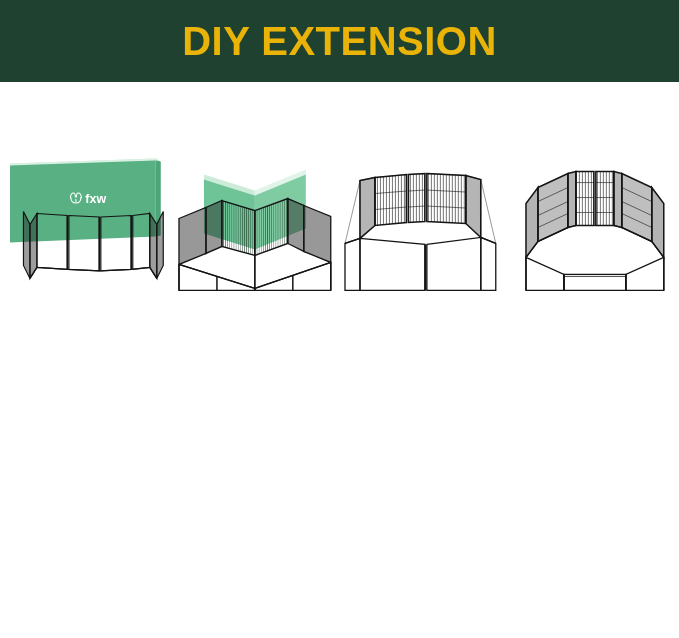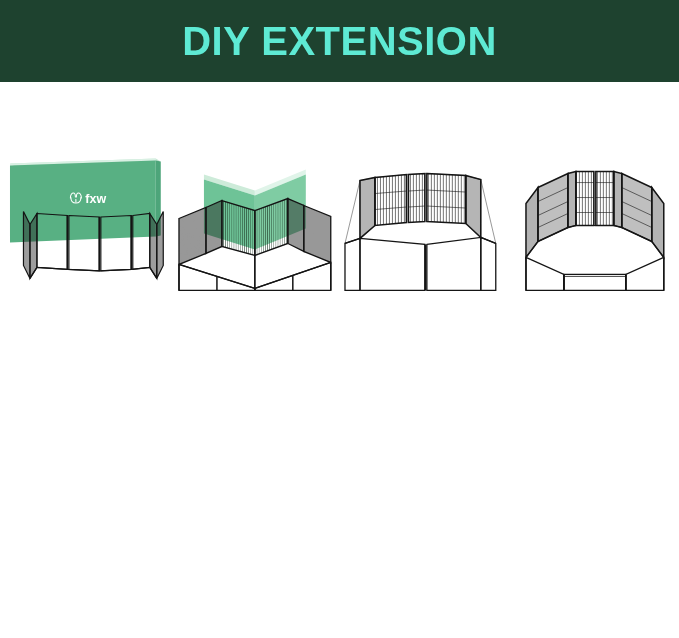--- a/index.html
+++ b/index.html
@@ -11,21 +11,21 @@
   }
   .page{position:relative;width:679px;height:638px;background:#ffffff;}
 
   
   .header{
     position:absolute;left:0;top:0;width:679px;height:82px;
     background:#1e422f;
     display:flex;align-items:center;justify-content:center;
   }
   .header-title{
-    color:#5eead4;
+    color:#eab308;
     font-size:40px;
     font-weight:bold;
     letter-spacing:0.5px;
     font-family:"Liberation Sans",sans-serif;
     line-height:1;
     margin:14px;
     text-align:center;
   }
 
   

